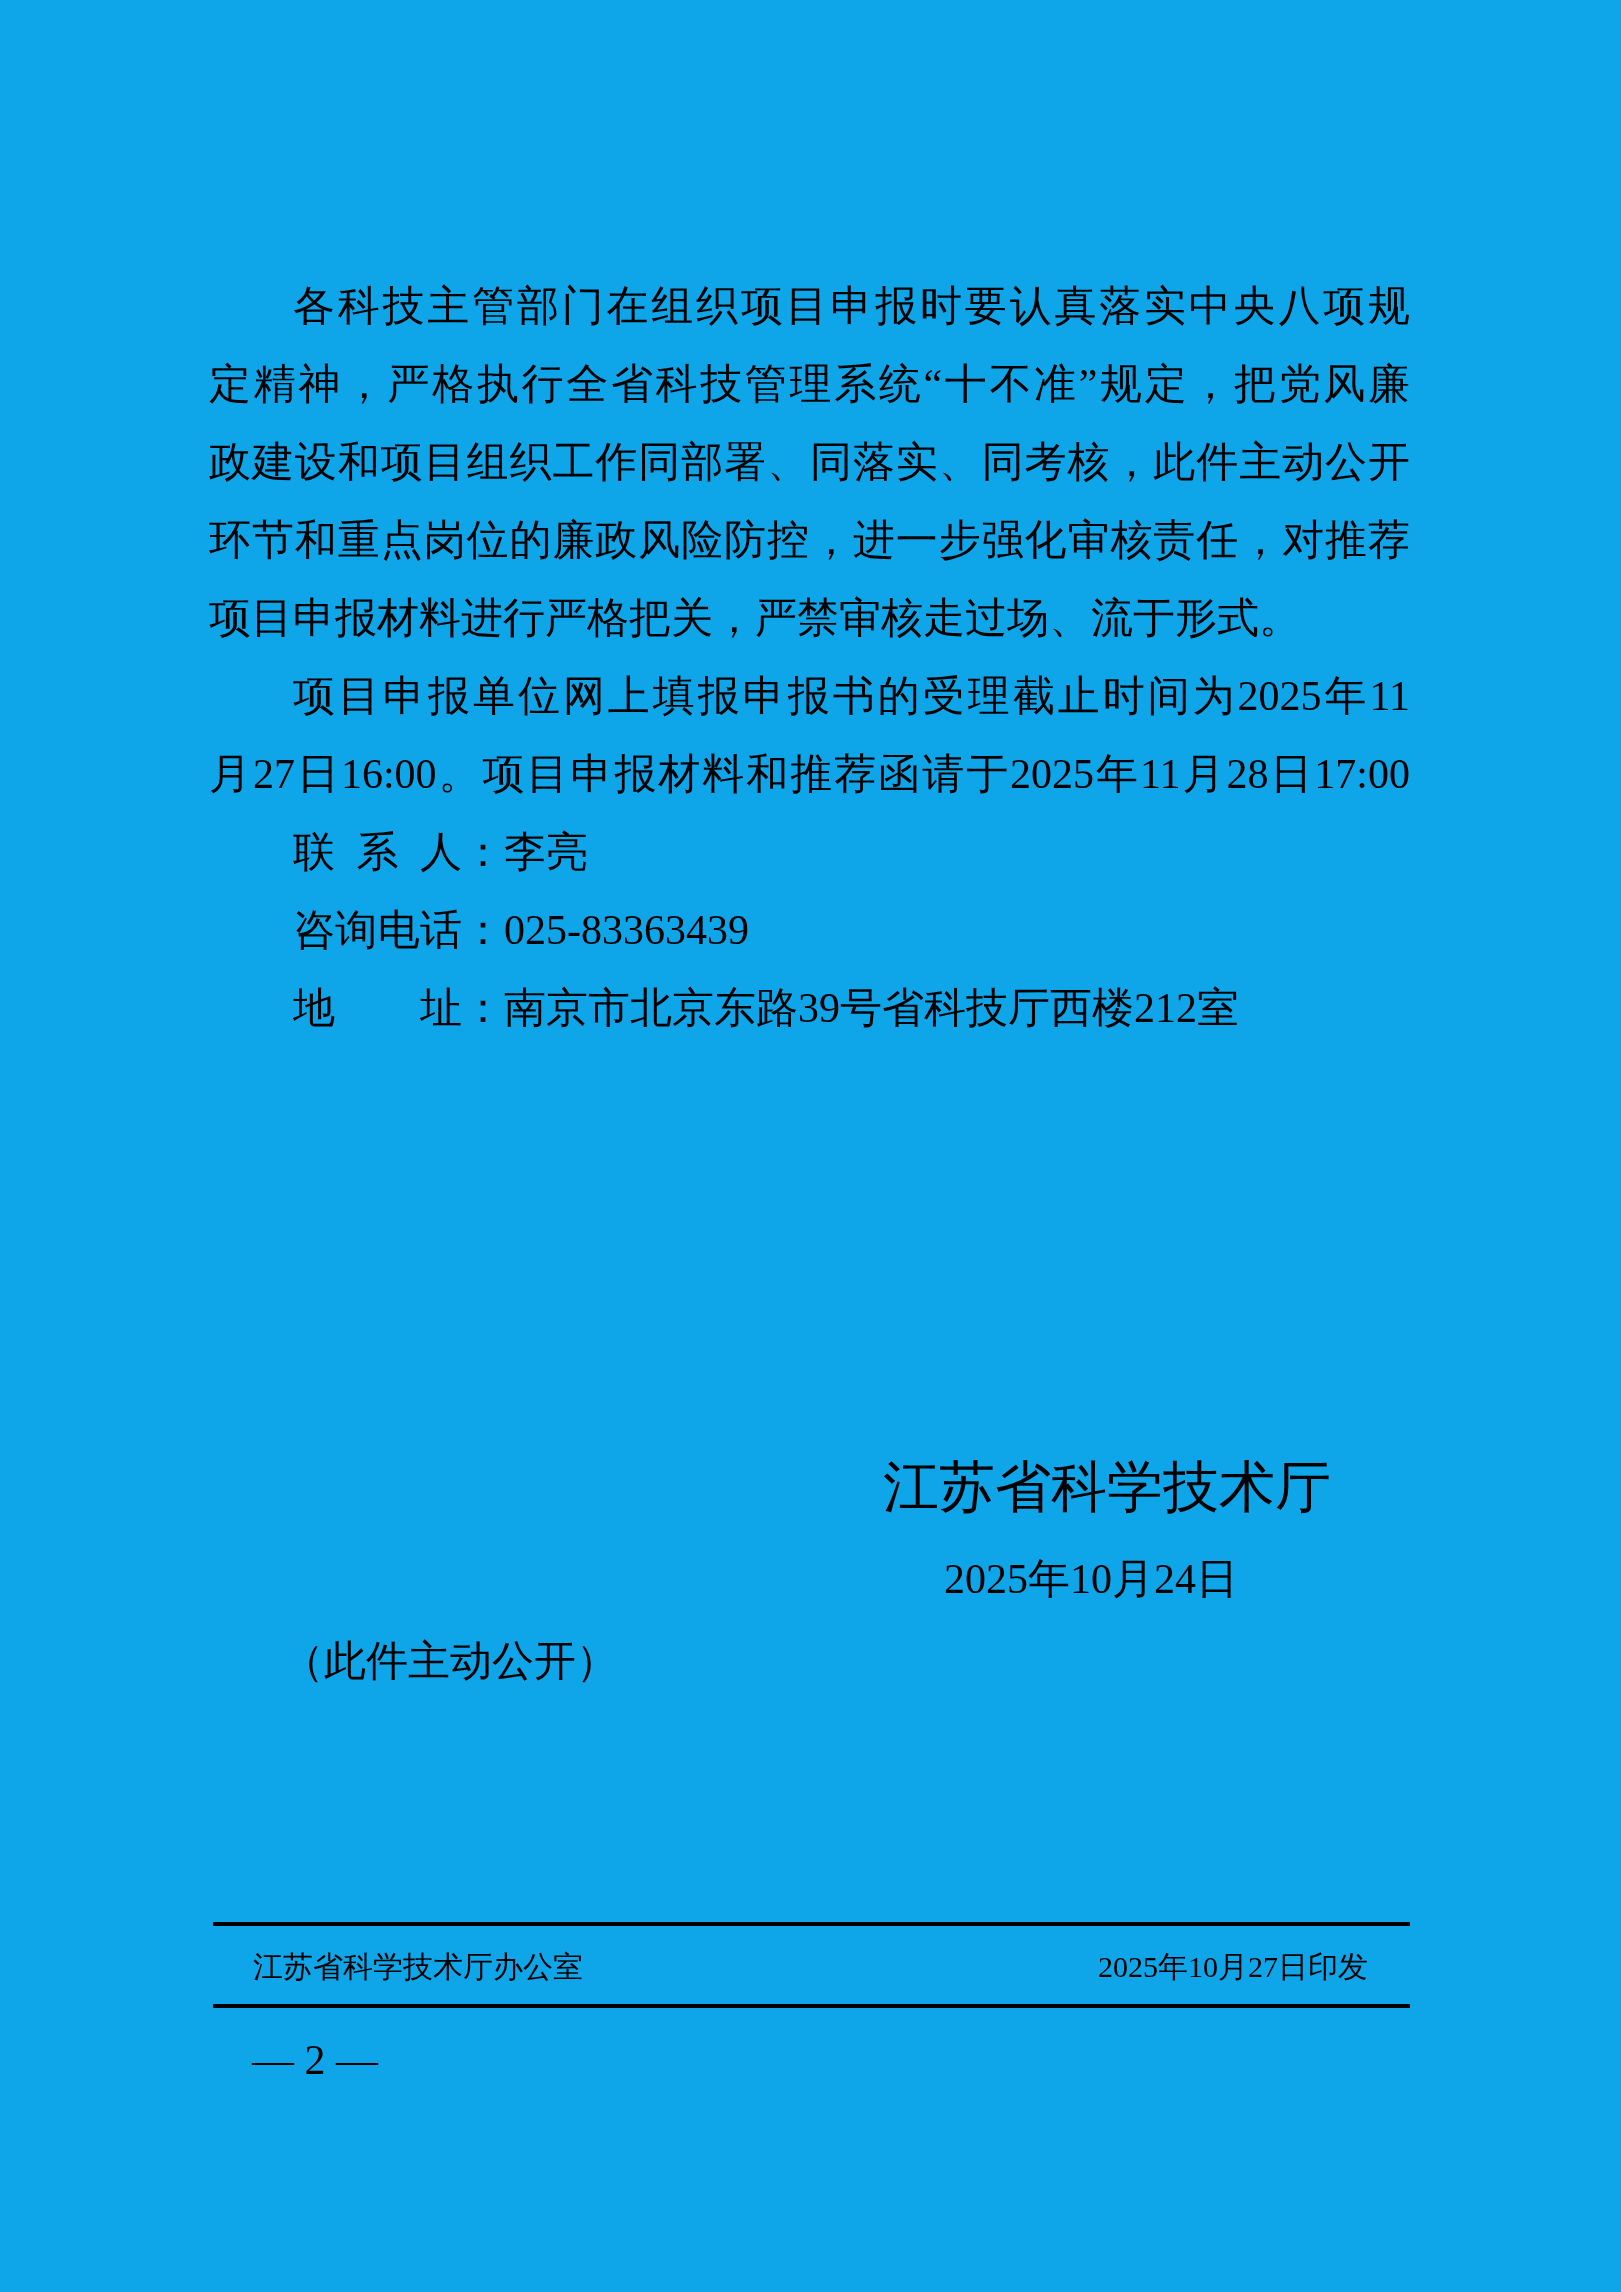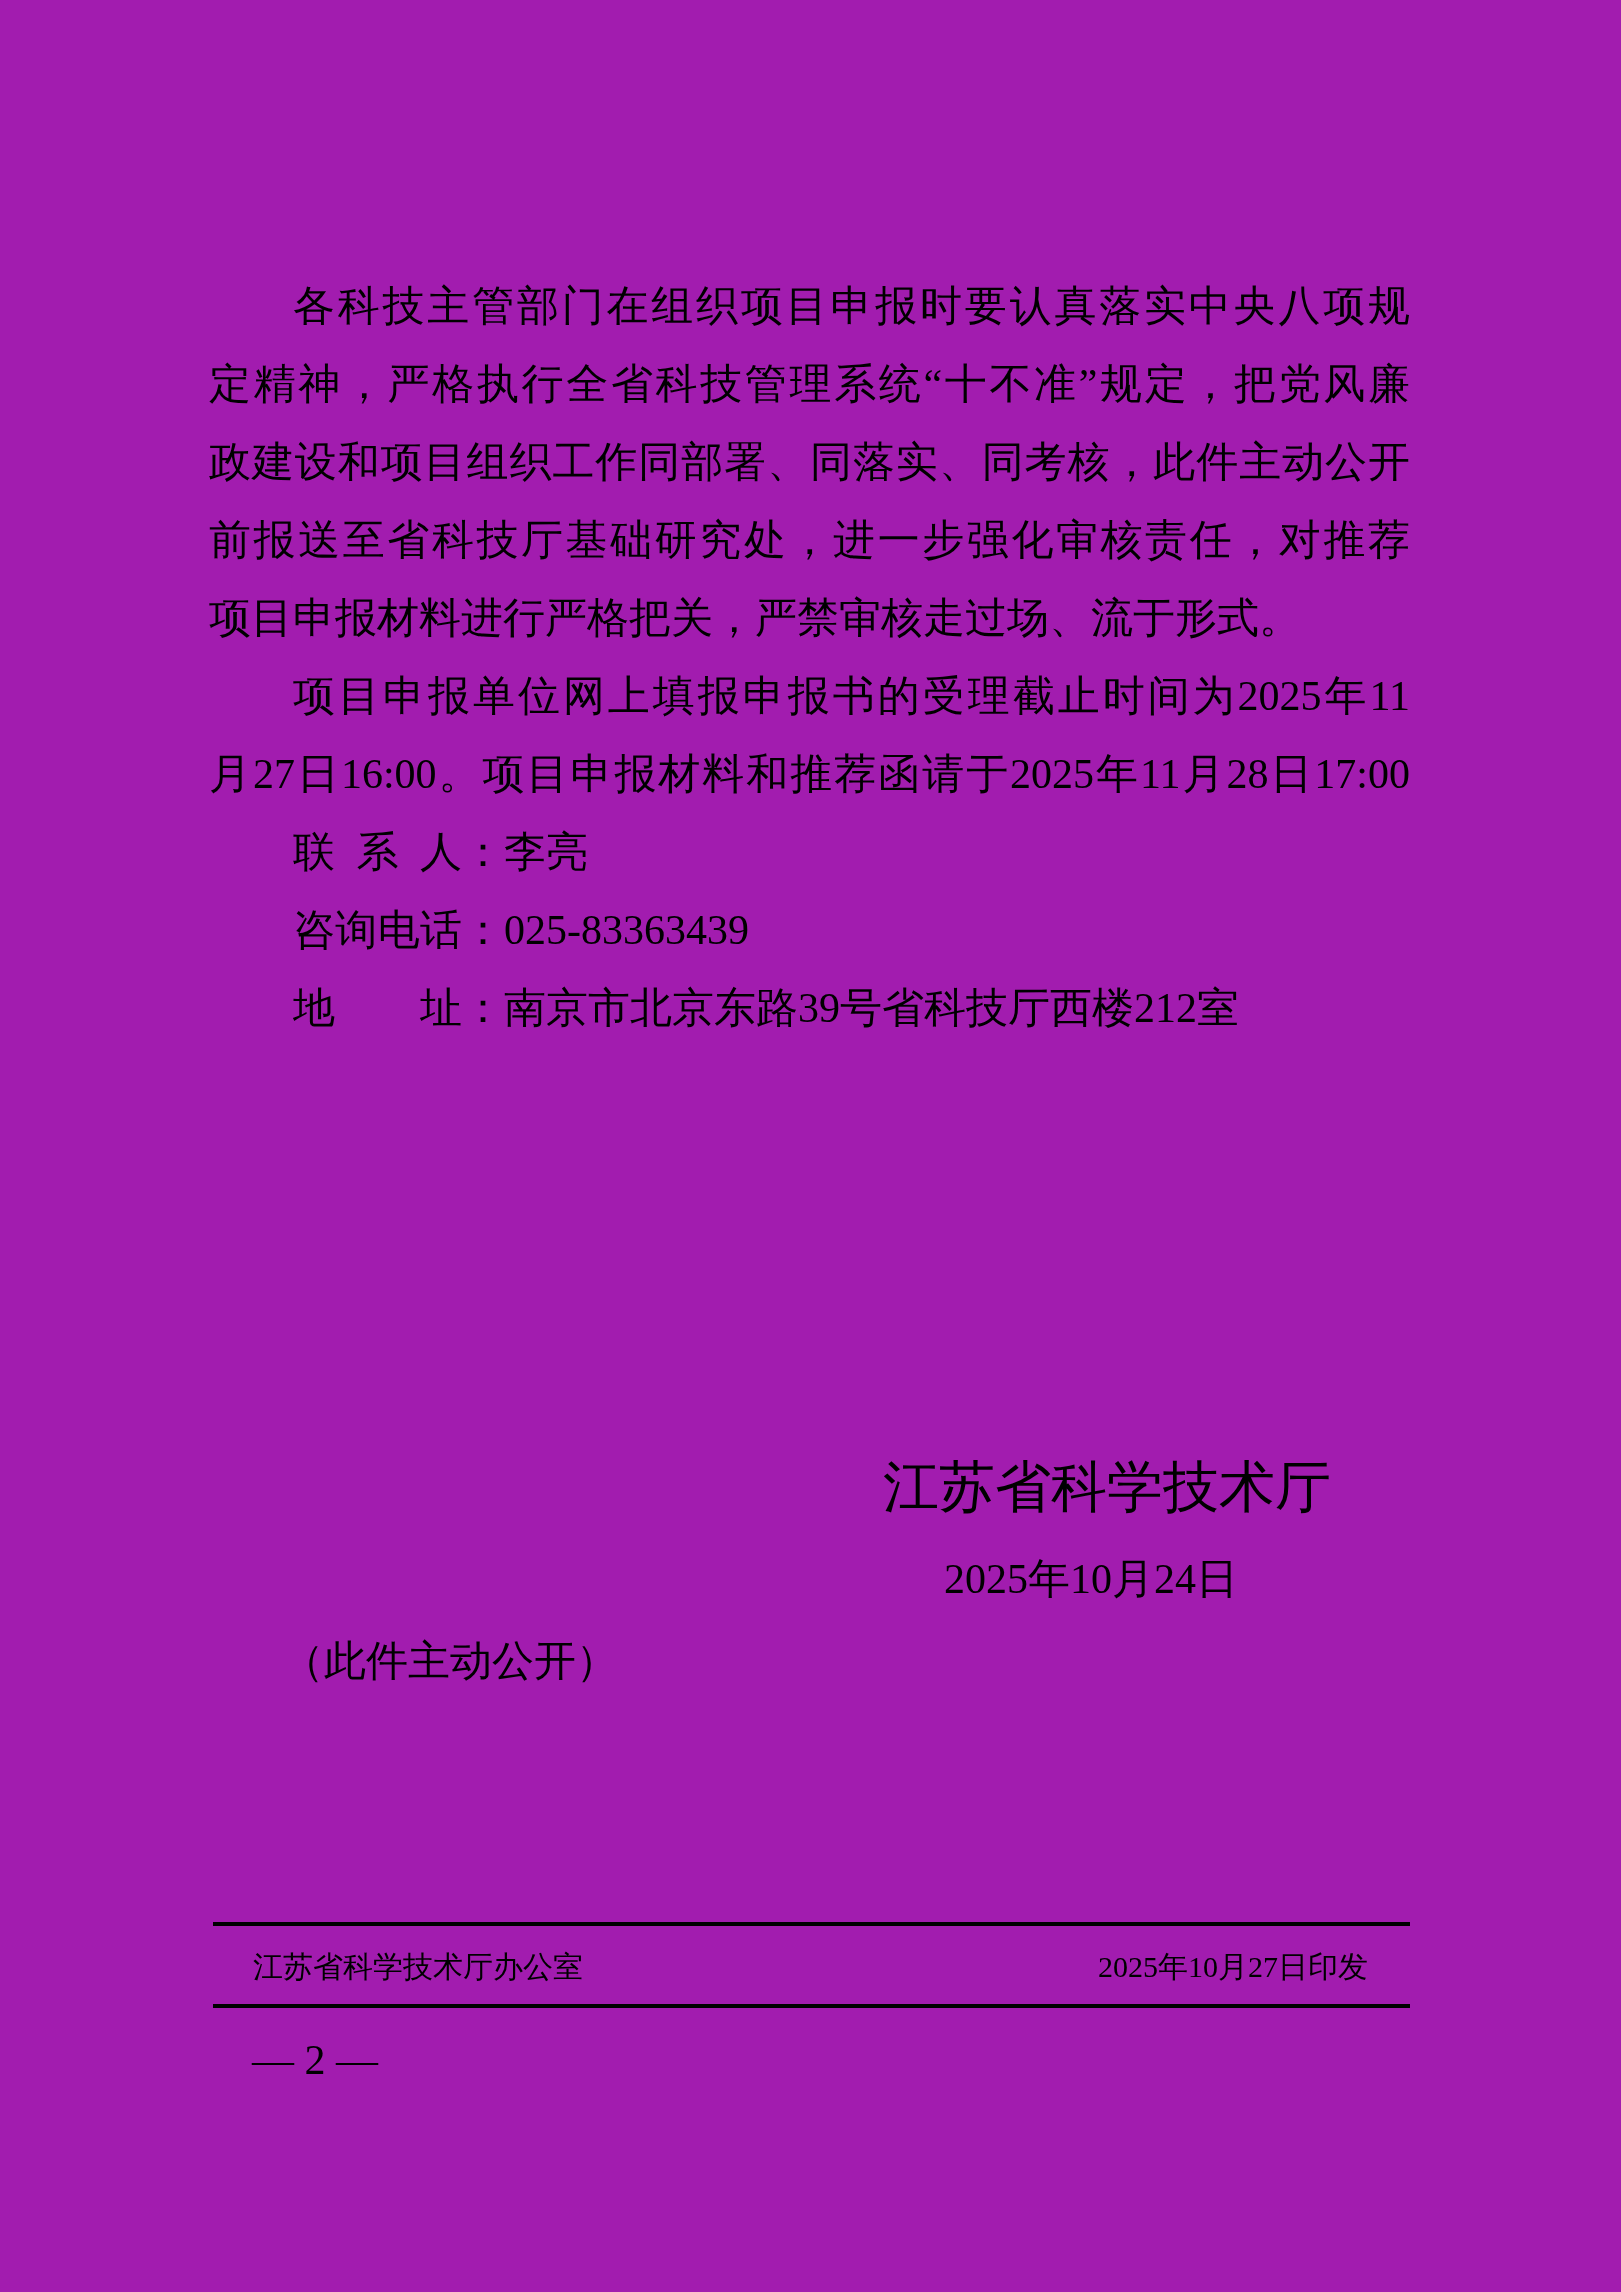--- a/index.html
+++ b/index.html
@@ -10,21 +10,21 @@
     width: 1621px;
     height: 2293px;
     background: #ffffff;
     position: relative;
     font-family: "Liberation Serif", "DejaVu Serif", serif;
     color: #000000;
   }
   .page {
     position: absolute;
     inset: 0;
-    background: #a21caf;
+    background: #0ea5e9;
   }
   
   .body-text {
     position: absolute;
     left: 209px;
     top: 267px;
     width: 1201px;
     font-size: 42px;
     letter-spacing: 0;
   }
@@ -119,21 +119,21 @@
 </style>
 </head>
 <body>
 
 <div class="page">
 
   <div class="body-text">
     <div class="ln indent">各科技主管部门在组织项目申报时要认真落实中央八项规</div>
     <div class="ln">定精神，严格执行全省科技管理系统“十不准”规定，把党风廉</div>
     <div class="ln">政建设和项目组织工作同部署、同落实、同考核，此件主动公开</div>
-    <div class="ln">前报送至省科技厅基础研究处，进一步强化审核责任，对推荐</div>
+    <div class="ln">环节和重点岗位的廉政风险防控，进一步强化审核责任，对推荐</div>
     <div class="ln end">项目申报材料进行严格把关，严禁审核走过场、流于形式。</div>
 
     <div class="ln indent">项目申报单位网上填报申报书的受理截止时间为2025年11</div>
     <div class="ln">月27日16:00。项目申报材料和推荐函请于2025年11月28日17:00</div>
 
     <div class="ln contact">
       <span class="contact-label">联系人</span><span>：</span><span>李亮</span>
     </div>
     <div class="ln contact">
       <span class="contact-label">咨询电话</span><span>：</span><span>025-83363439</span>

